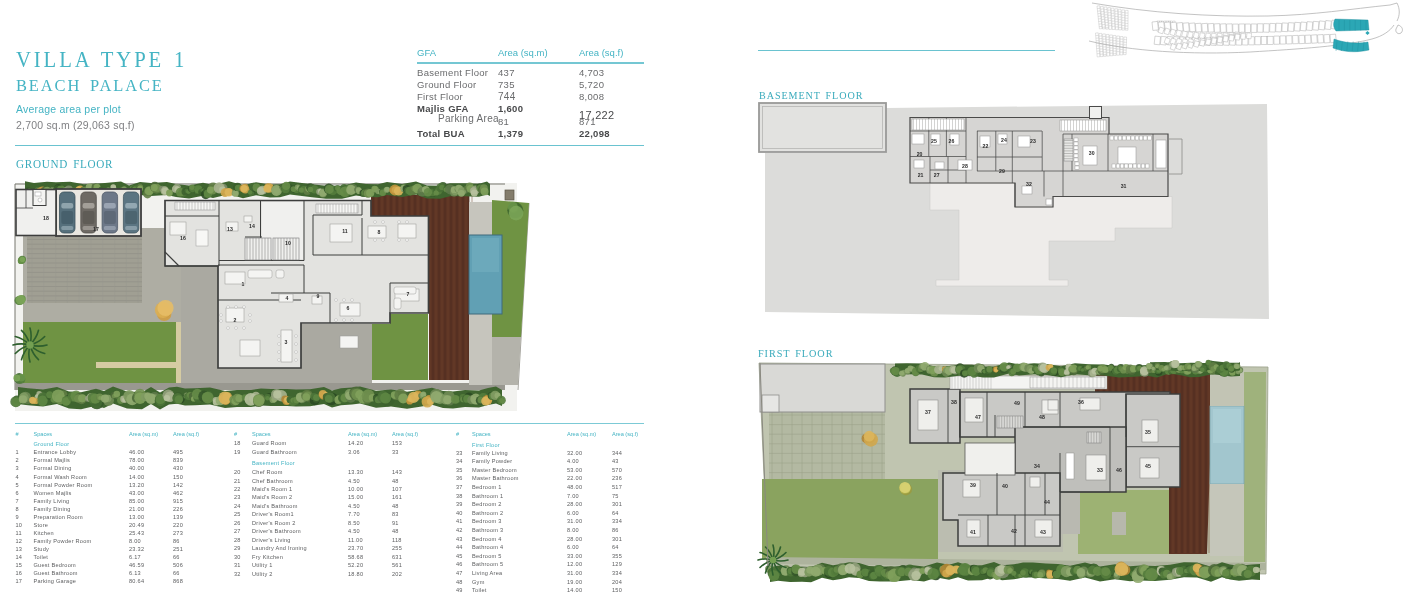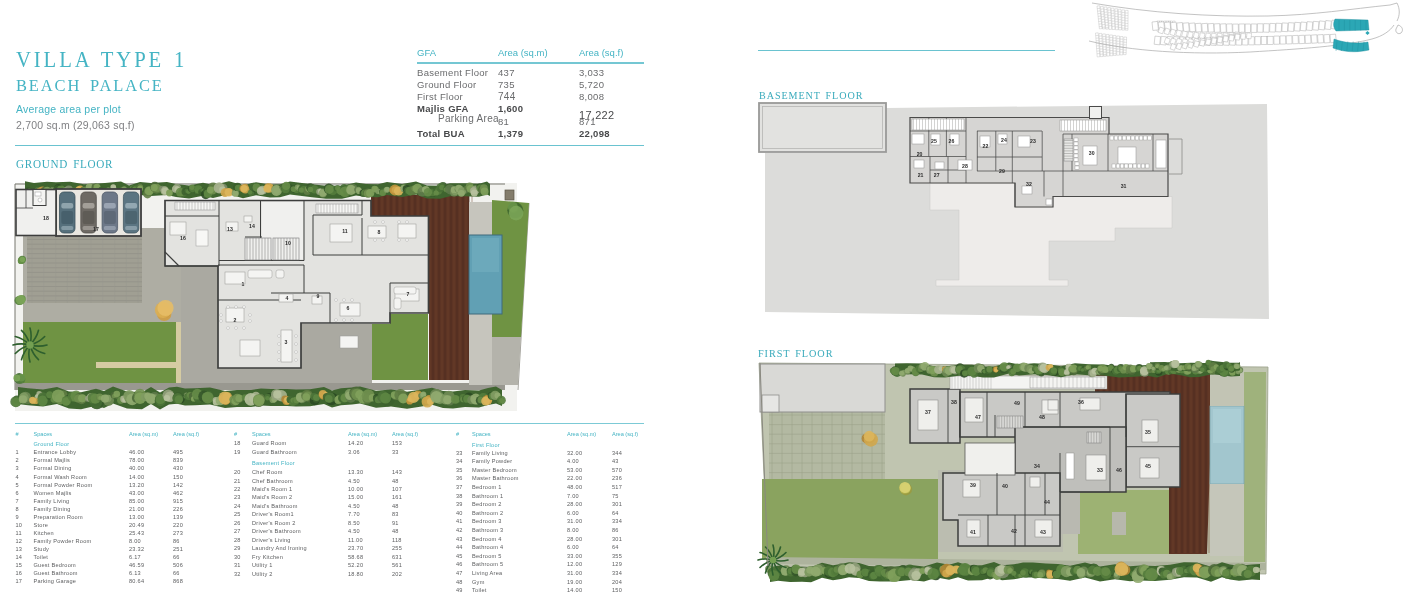--- a/index.html
+++ b/index.html
@@ -17,21 +17,21 @@
 
 <div class="abs" style="left:16px;top:118.5px;font-size:10.5px;letter-spacing:0.2px;color:#808184;">2,700 sq.m (29,063 sq.f)</div>
 
 <div class="abs" style="left:0;top:0;">
 <div class="abs" style="left:417px;top:47px;font-size:9.5px;color:#45b4c4;">GFA</div>
 <div class="abs" style="left:498px;top:47px;font-size:9.5px;color:#45b4c4;">Area (sq.m)</div>
 <div class="abs" style="left:579px;top:47px;font-size:9.5px;color:#45b4c4;">Area (sq.f)</div>
 <div class="abs" style="left:417px;top:62px;width:227px;height:1.5px;background:#45b4c4;opacity:0.75;"></div>
 <div class="abs" style="left:417px;top:66.5px;font-size:9.5px;letter-spacing:0.3px;color:#6a6b6d;">Basement Floor</div>
 <div class="abs" style="left:498px;top:66.5px;font-size:9.5px;letter-spacing:0.3px;color:#6a6b6d;">437</div>
-<div class="abs" style="left:579px;top:66.5px;font-size:9.5px;letter-spacing:0.3px;color:#6a6b6d;">3,033</div>
+<div class="abs" style="left:579px;top:66.5px;font-size:9.5px;letter-spacing:0.3px;color:#6a6b6d;">4,703</div>
 <div class="abs" style="left:417px;top:78.8px;font-size:9.5px;letter-spacing:0.3px;color:#6a6b6d;">Ground Floor</div>
 <div class="abs" style="left:498px;top:78.8px;font-size:9.5px;letter-spacing:0.3px;color:#6a6b6d;">735</div>
 <div class="abs" style="left:579px;top:78.8px;font-size:9.5px;letter-spacing:0.3px;color:#6a6b6d;">5,720</div>
 <div class="abs" style="left:417px;top:91.1px;font-size:9.5px;letter-spacing:0.3px;color:#6a6b6d;">First Floor</div>
 <div class="abs" style="left:498px;top:91.1px;font-size:10px;letter-spacing:0.3px;color:#6a6b6d;">744</div>
 <div class="abs" style="left:579px;top:91.1px;font-size:9.5px;letter-spacing:0.3px;color:#6a6b6d;">8,008</div>
 <div class="abs" style="left:417px;top:103.39999999999999px;font-size:9.5px;letter-spacing:0.3px;font-weight:bold;color:#48494b;">Majlis GFA</div>
 <div class="abs" style="left:498px;top:103.39999999999999px;font-size:9.5px;letter-spacing:0.3px;font-weight:bold;color:#48494b;">1,600</div>
 <div class="abs" style="left:579px;top:109px;font-size:11px;letter-spacing:0.3px;font-weight:normal;color:#48494b;">17,222</div>
 <div class="abs" style="left:417px;top:113px;font-size:10px;letter-spacing:0.3px;color:#6a6b6d;padding-left:21px;">Parking Area</div>

